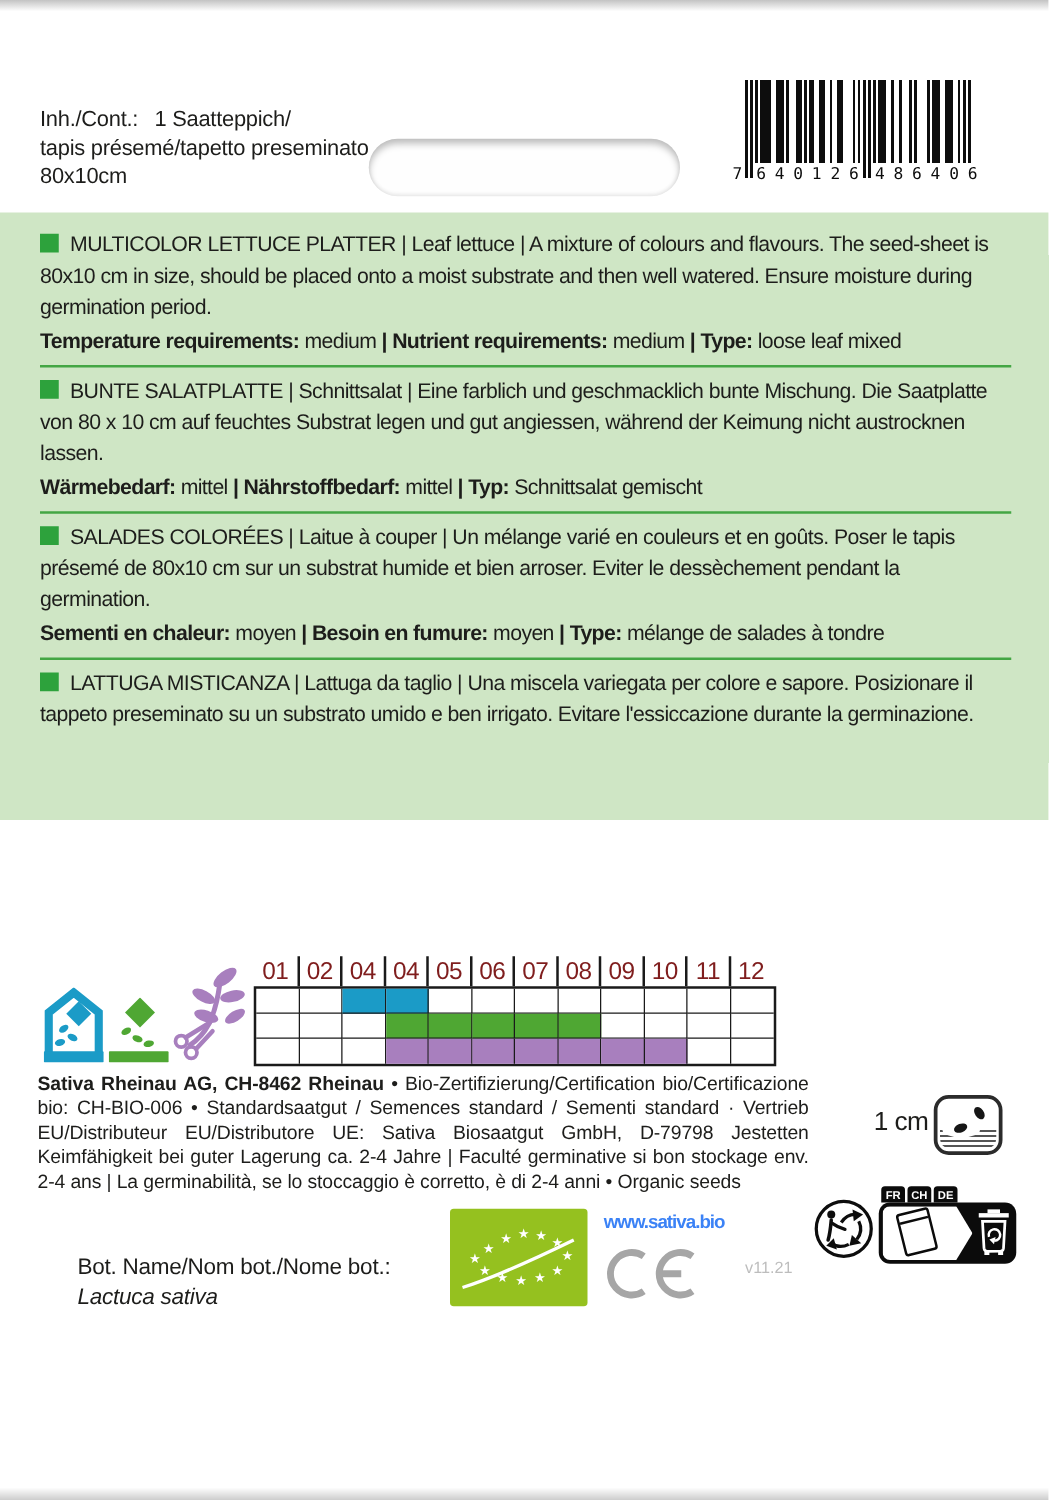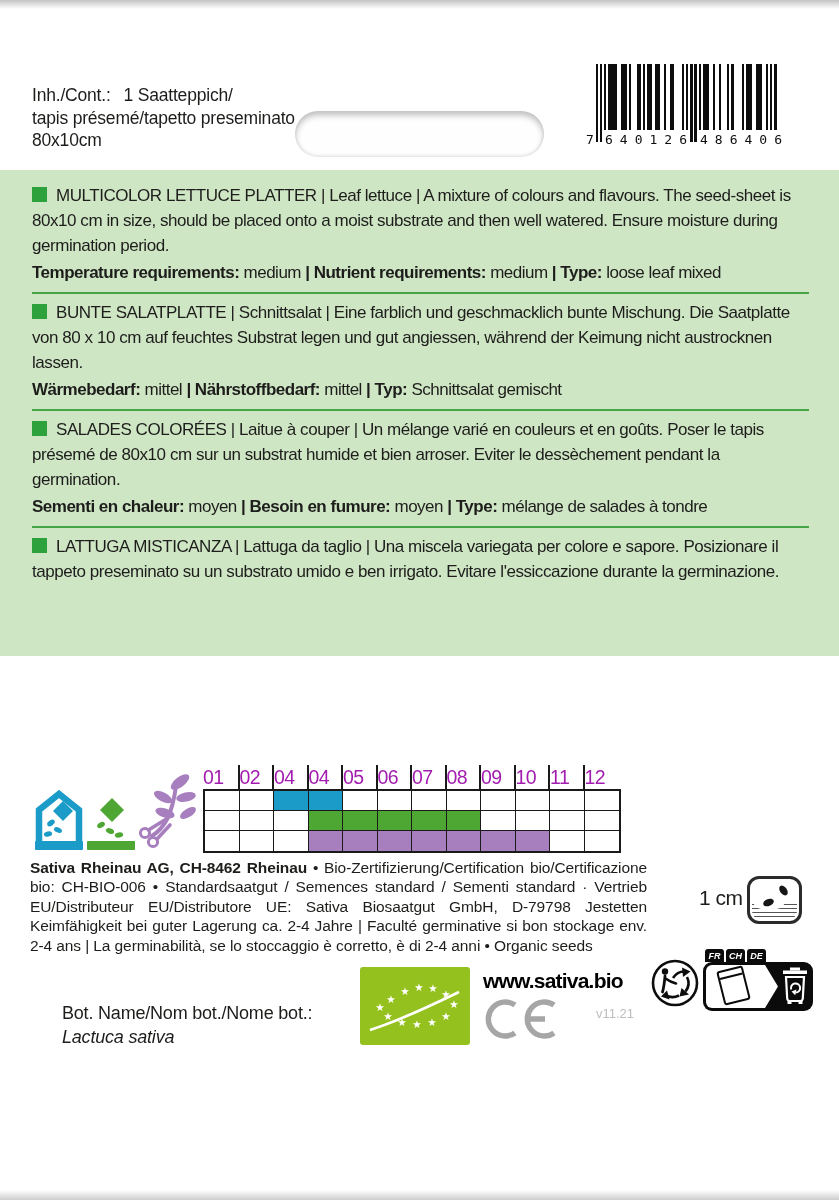--- a/index.html
+++ b/index.html
@@ -32,21 +32,21 @@
   .desc{margin:0;}
   .bullet{display:inline-block;width:15px;height:15px;background:#2da23c;margin-right:9px;vertical-align:-1px;}
   .props{margin:2px 0 0;letter-spacing:-0.5px;}
 
   
   .calendar{position:absolute;left:0;top:764px;width:839px;height:100px;background:#fff;}
   .icon-blue{position:absolute;left:35px;top:26px;}
   .icon-green{position:absolute;left:87px;top:34px;}
   .icon-purple{position:absolute;left:136px;top:8px;}
   .months{position:absolute;left:203px;top:1px;display:grid;grid-template-columns:repeat(12,34.5px);height:24px;}
-  .mcell{text-align:left;font-size:19.5px;line-height:24px;letter-spacing:-0.5px;color:#a21caf;}
+  .mcell{text-align:center;font-size:19.5px;line-height:24px;letter-spacing:-0.5px;color:#7f1d1d;}
   .mcell + .mcell{border-left:2px solid #1a1a1a;}
   .cal-grid{position:absolute;left:203px;top:25px;width:418px;display:grid;
     grid-template-columns:repeat(12,34.5px);grid-auto-rows:20px;border:2px solid #1a1a1a;}
   .ccell{border-right:1.6px solid #1a1a1a;border-bottom:1.6px solid #1a1a1a;}
   .ccell:nth-child(12n){border-right:none;}
   .ccell:nth-child(n+25){border-bottom:none;}
 
   
   .info-text{position:absolute;left:30px;top:858px;width:617px;margin:0;
     font-size:15.5px;line-height:19.4px;text-align:justify;letter-spacing:-0.1px;}
@@ -54,33 +54,33 @@
   .depth-icon{position:absolute;left:747px;top:876px;width:55px;height:48px;border:3px solid #2b2b2b;border-radius:12px;background:#fff;}
   .soil{position:absolute;left:2px;right:2px;bottom:2px;height:15px;border-radius:0 0 8px 8px;
     background:repeating-linear-gradient(180deg,#555 0 1.4px,rgba(0,0,0,0) 1.4px 4px);}
   .soil-dip{position:absolute;left:4px;bottom:11px;width:30px;height:12px;background:#fff;border-radius:50%;}
   .seed{position:absolute;background:#161616;border-radius:50%;width:11px;height:7px;}
   .seed1{left:28px;top:8px;transform:rotate(55deg);}
   .seed2{left:13px;top:20px;transform:rotate(-20deg);}
 
   .triman{position:absolute;left:650px;top:958px;}
   .disposal{position:absolute;left:703px;top:949px;width:112px;height:63px;}
-  .tabs{display:flex;gap:2px;margin-left:2px;font-style:italic;}
+  .tabs{display:flex;gap:2px;margin-left:2px;}
   .tab{width:19px;height:13px;background:#0b0b0b;border-radius:3px 3px 0 0;color:#fff;
     font-size:9px;font-weight:bold;text-align:center;line-height:14px;}
   .d-body{position:relative;width:110px;height:49px;background:#0b0b0b;border-radius:9px;}
   .d-white{position:absolute;left:3px;top:3px;width:72px;height:43px;background:#fff;border-radius:6px 0 0 6px;
     clip-path:polygon(0 0,59px 0,100% 50%,59px 100%,0 100%);}
   .envelope{position:absolute;left:14px;top:3px;width:27px;height:35px;background:#fff;
     border:2.5px solid #0b0b0b;border-radius:3px;transform:rotate(-14deg);}
   .env-fold{position:absolute;left:0;right:0;top:5px;border-top:2px solid #0b0b0b;}
   .bin-svg{position:absolute;right:4px;top:5px;}
 
   .eu-logo{position:absolute;left:360px;top:967px;width:110px;height:78px;background:#95c11f;border-radius:3px;}
-  .website{position:absolute;left:483px;top:969px;font-size:21px;font-weight:bold;color:#000000;letter-spacing:-0.8px;}
+  .website{position:absolute;left:483px;top:969px;font-size:15px;font-weight:bold;color:#3b82f6;letter-spacing:-0.8px;}
   .ce-svg{position:absolute;left:484px;top:996px;}
   .version{position:absolute;left:596px;top:1006px;font-size:13px;color:#bdbdbd;}
   .botanical{position:absolute;left:62px;top:1001px;font-size:18px;line-height:24px;letter-spacing:-0.2px;}
   .botanical .sci{font-style:italic;}
 </style>
 </head>
 <body>
 
 <div class="packet">
   <div class="edge-top"></div>

